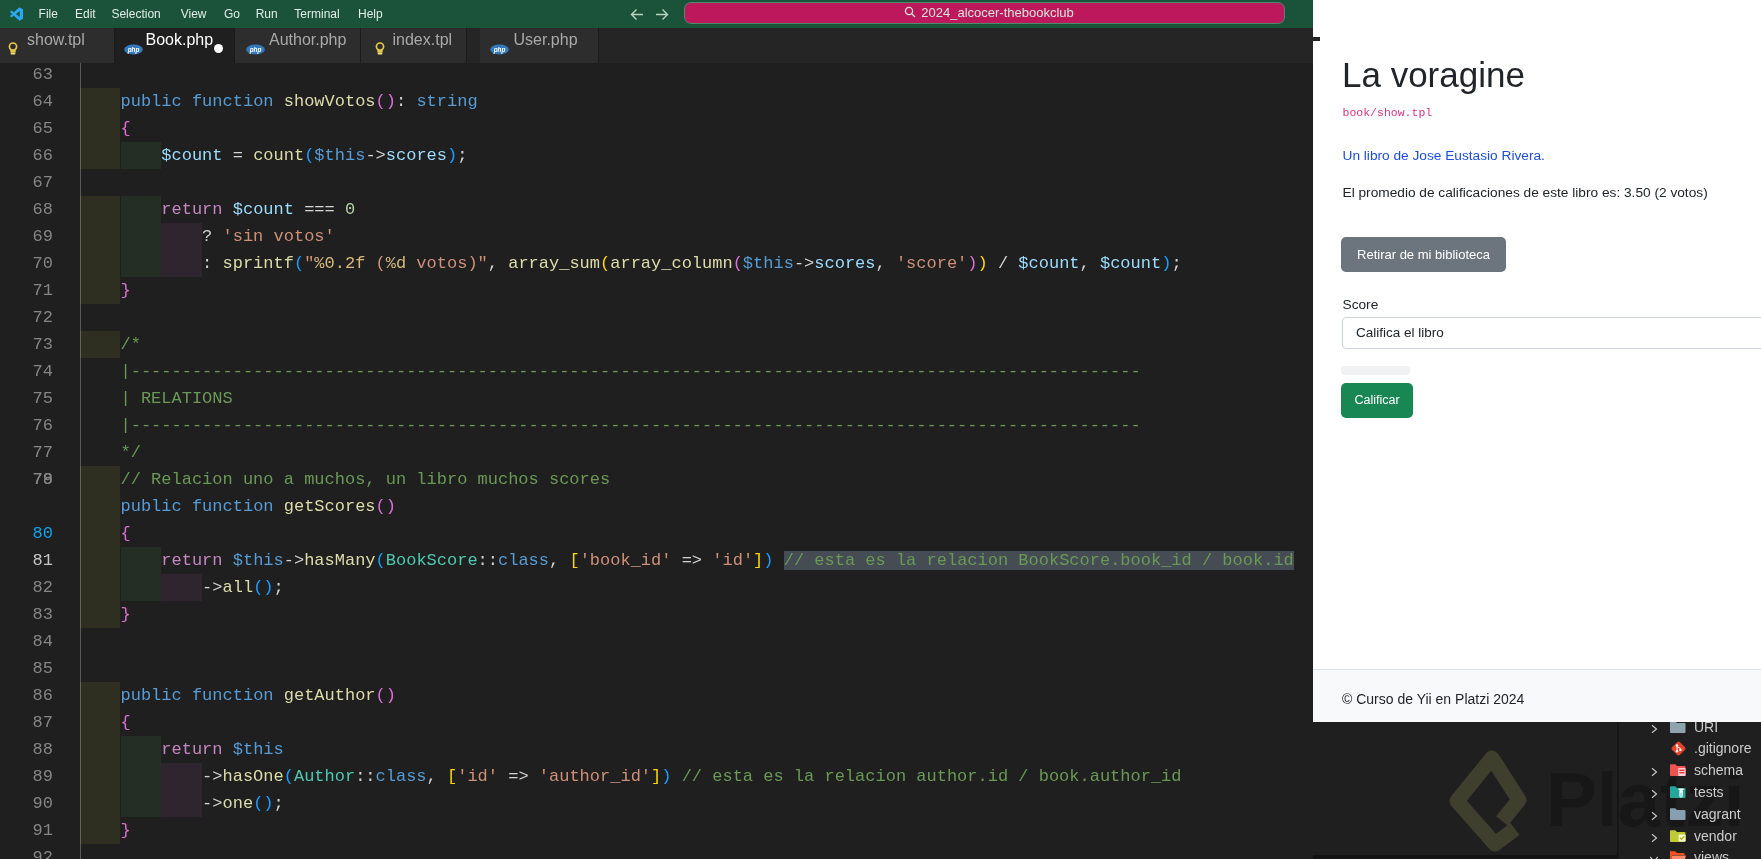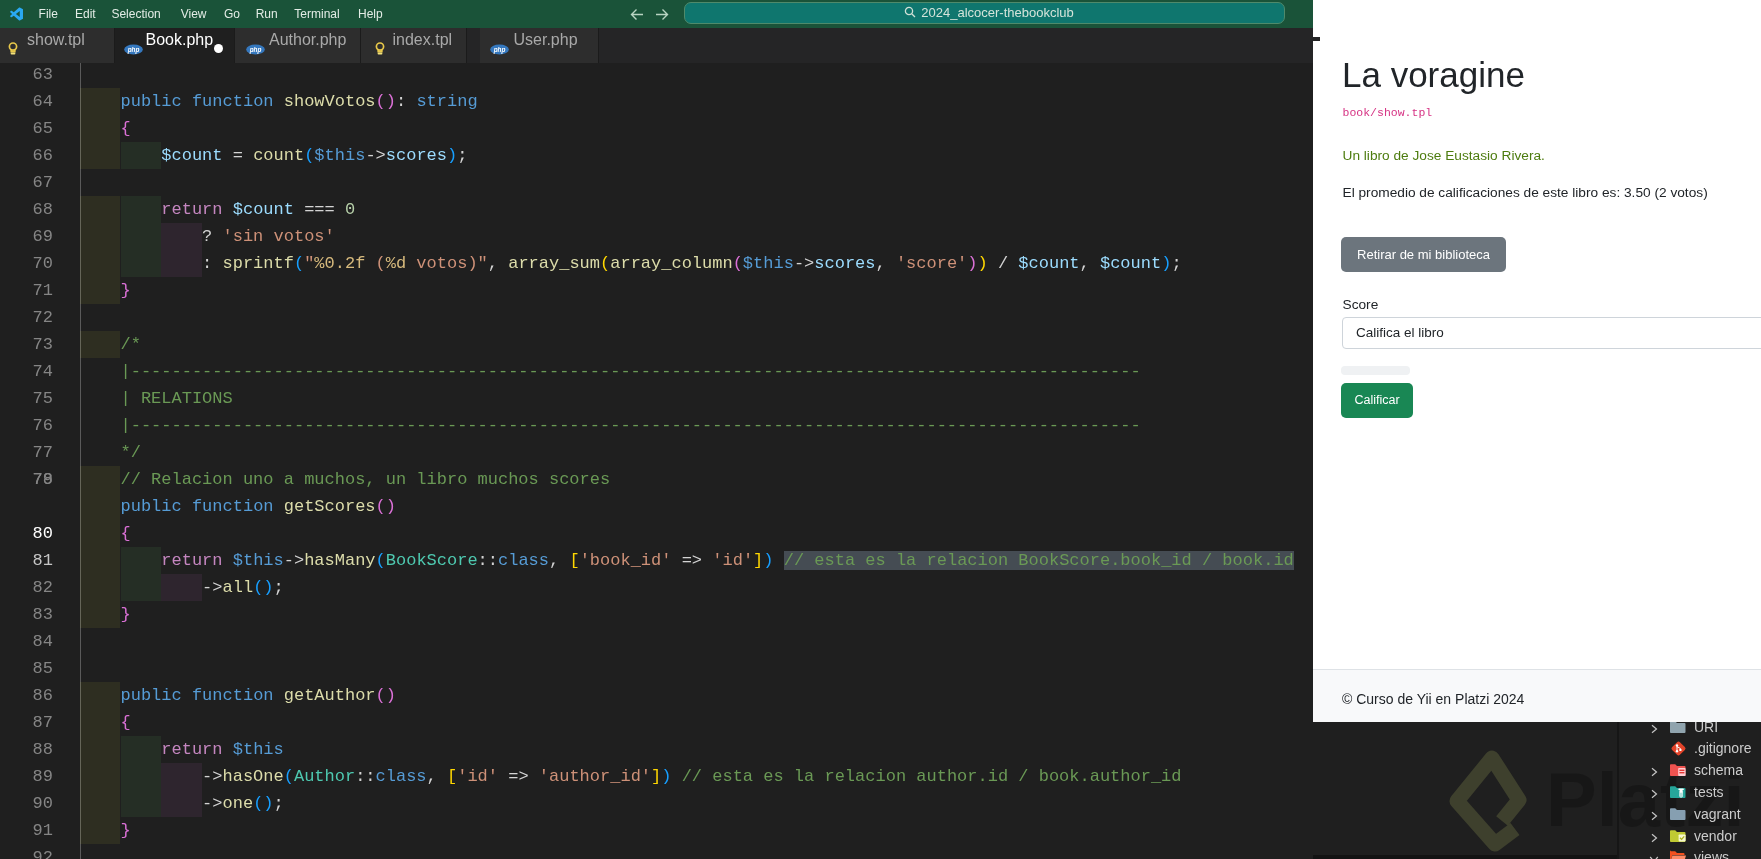--- a/index.html
+++ b/index.html
@@ -1,19 +1,19 @@
 <!DOCTYPE html>
 <html><head><meta charset="utf-8"><title>p</title>
 <style>
 *{margin:0;padding:0;box-sizing:border-box}
 html,body{width:1761px;height:859px;overflow:hidden;background:#1f1f1f;font-family:"Liberation Sans",sans-serif;position:relative}
 .abs{position:absolute}
 #titlebar{position:absolute;left:0;top:0;width:1313px;height:28px;background:#1a5339}
 .menuitem{position:absolute;top:7px;font-size:12px;color:#e3ece6}
-#cmdbox{position:absolute;left:684px;top:2px;width:601px;height:22px;background:#0f766e;border:1px solid #4f8a6b;border-radius:7px;text-align:center;color:#d5e4da;font-size:13px;line-height:20px}
+#cmdbox{position:absolute;left:684px;top:2px;width:601px;height:22px;background:#be185d;border:1px solid #4f8a6b;border-radius:7px;text-align:center;color:#d5e4da;font-size:13px;line-height:20px}
 #tabbar{position:absolute;left:0;top:28px;width:1313px;height:35px;background:#252526}
 .tab{position:absolute;top:0;height:35px;border-right:1px solid #1b1b1b}
 .tab svg{display:block}
 .tablbl{top:4px;font-size:16px;line-height:1.05}
 #editor{position:absolute;left:0;top:0;width:1313px;height:859px;background:#1f1f1f;overflow:hidden}
 .ln{position:absolute;width:53px;text-align:right;font-family:"Liberation Mono",monospace;font-size:17px;line-height:27px}
 .cl{position:absolute;left:79.7px;font-family:"Liberation Mono",monospace;font-size:17px;line-height:27px;color:#d4d4d4;white-space:pre}
 .cl i{font-style:normal}
 #guide0{position:absolute;left:80px;top:61px;width:1px;height:798px;background:#5a5a5a}
 .exprow{position:absolute;left:1622px;width:139px;height:22px}
@@ -51,21 +51,21 @@
     <div class="ln" style="top:250.0px;color:#858585">70</div>
     <div class="ln" style="top:277.0px;color:#858585">71</div>
     <div class="ln" style="top:304.0px;color:#858585">72</div>
     <div class="ln" style="top:331.0px;color:#858585">73</div>
     <div class="ln" style="top:358.0px;color:#858585">74</div>
     <div class="ln" style="top:385.0px;color:#858585">75</div>
     <div class="ln" style="top:412.0px;color:#858585">76</div>
     <div class="ln" style="top:439.0px;color:#858585">77</div>
     <div class="ln" style="top:466.0px;color:#858585">78</div>
     <div class="ln" style="top:466px;color:#858585">79</div>
-    <div class="ln" style="top:520.0px;color:#ffffff">80</div>
+    <div class="ln" style="top:520.0px;color:#0ea5e9">80</div>
     <div class="ln" style="top:547.0px;color:#c6c6c6">81</div>
     <div class="ln" style="top:574.0px;color:#858585">82</div>
     <div class="ln" style="top:601.0px;color:#858585">83</div>
     <div class="ln" style="top:628.0px;color:#858585">84</div>
     <div class="ln" style="top:655.0px;color:#858585">85</div>
     <div class="ln" style="top:682.0px;color:#858585">86</div>
     <div class="ln" style="top:709.0px;color:#858585">87</div>
     <div class="ln" style="top:736.0px;color:#858585">88</div>
     <div class="ln" style="top:763.0px;color:#858585">89</div>
     <div class="ln" style="top:790.0px;color:#858585">90</div>
@@ -260,21 +260,21 @@
         </svg>
       </span>
       <span class="abs tablbl" style="left:33.5px;color:#a9a9a9">User.php</span>
     </div>
   </div>
 
 <div id="browser">
   <div class="abs" style="left:0px;top:37px;width:7px;height:4px;background:#252526"></div>
   <div class="abs" style="left:29px;top:57px;font-size:35px;color:#212529;line-height:1">La voragine</div>
   <div class="abs" style="left:29.5px;top:106px;font-family:'Liberation Mono',monospace;font-size:11.5px;color:#d63384;line-height:1.2">book/show.tpl</div>
-  <div class="abs" style="left:29.5px;top:149px;font-size:13.7px;color:#4d7c0f;line-height:1">Un libro de Jose Eustasio Rivera.</div>
+  <div class="abs" style="left:29.5px;top:149px;font-size:13.7px;color:#1d4ed8;line-height:1">Un libro de Jose Eustasio Rivera.</div>
   <div class="abs" style="left:29.5px;top:186.3px;font-size:13.7px;color:#212529;line-height:1">El promedio de calificaciones de este libro es: 3.50 (2 votos)</div>
   <div class="abs" style="left:28px;top:237px;width:165px;height:35px;background:#6c757d;border-radius:5px;color:#fff;font-size:13px;text-align:center;line-height:35px">Retirar de mi biblioteca</div>
   <div class="abs" style="left:29.5px;top:297.6px;font-size:13.7px;color:#212529;line-height:1">Score</div>
   <div class="abs" style="left:29px;top:317px;width:440px;height:31.5px;background:#fff;border:1px solid #ced4da;border-radius:4px;font-size:13.5px;color:#212529;line-height:29.5px;padding-left:13px">Califica el libro</div>
   <div class="abs" style="left:28px;top:366px;width:69px;height:9px;background:#eff1f3;border-radius:4px"></div>
   <div class="abs" style="left:28px;top:382.5px;width:72px;height:35px;background:#198754;border-radius:5px;color:#fff;font-size:12.5px;text-align:center;line-height:35px">Calificar</div>
   <div id="bfooter">
     <span class="abs" style="left:29px;top:21px;font-size:14px;color:#212529">© Curso de Yii en Platzi 2024</span>
   </div>
 </div>

